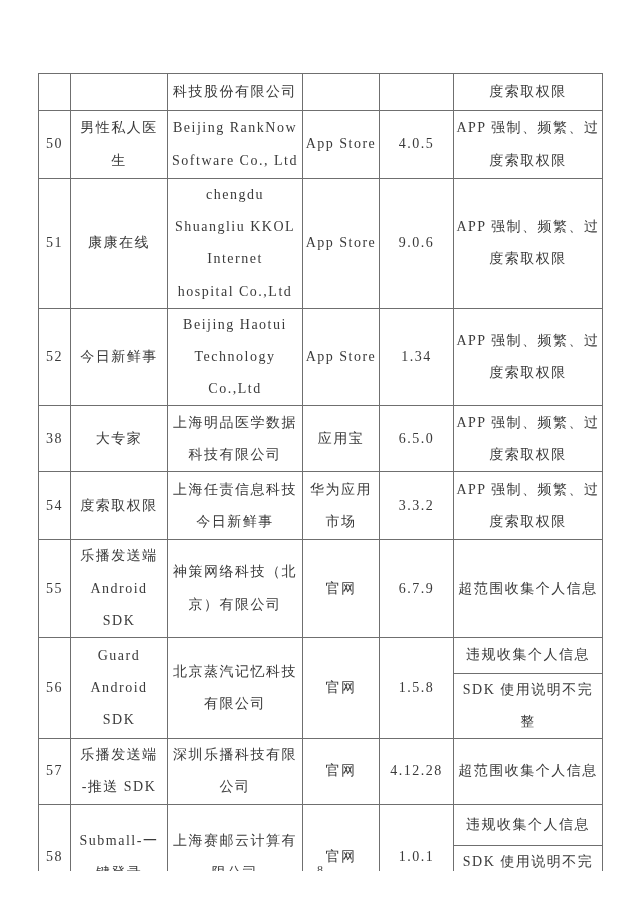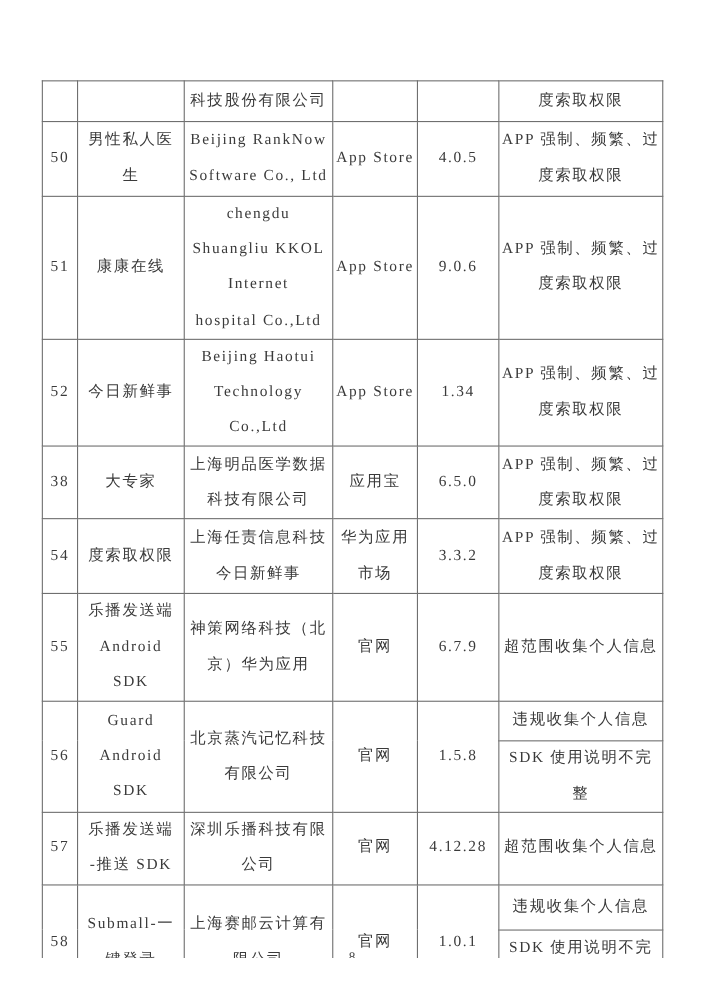--- a/index.html
+++ b/index.html
@@ -124,21 +124,21 @@
 市场</td>
           <td class="version">3.3.2</td>
           <td class="issue">APP 强制、频繁、过
 度索取权限</td>
         </tr>
         <tr style="height: 64px;">
           <td class="seq">55</td>
           <td class="name">乐播发送端
 Android SDK</td>
           <td class="company">神策网络科技（北
-京）华为应用</td>
+京）有限公司</td>
           <td class="store">官网</td>
           <td class="version">6.7.9</td>
           <td class="issue">超范围收集个人信息</td>
         </tr>
         <tr style="height: 36px;">
           <td class="seq" rowspan="2">56</td>
           <td class="name" rowspan="2">Guard
 Android SDK</td>
           <td class="company" rowspan="2">北京蒸汽记忆科技
 有限公司</td>

